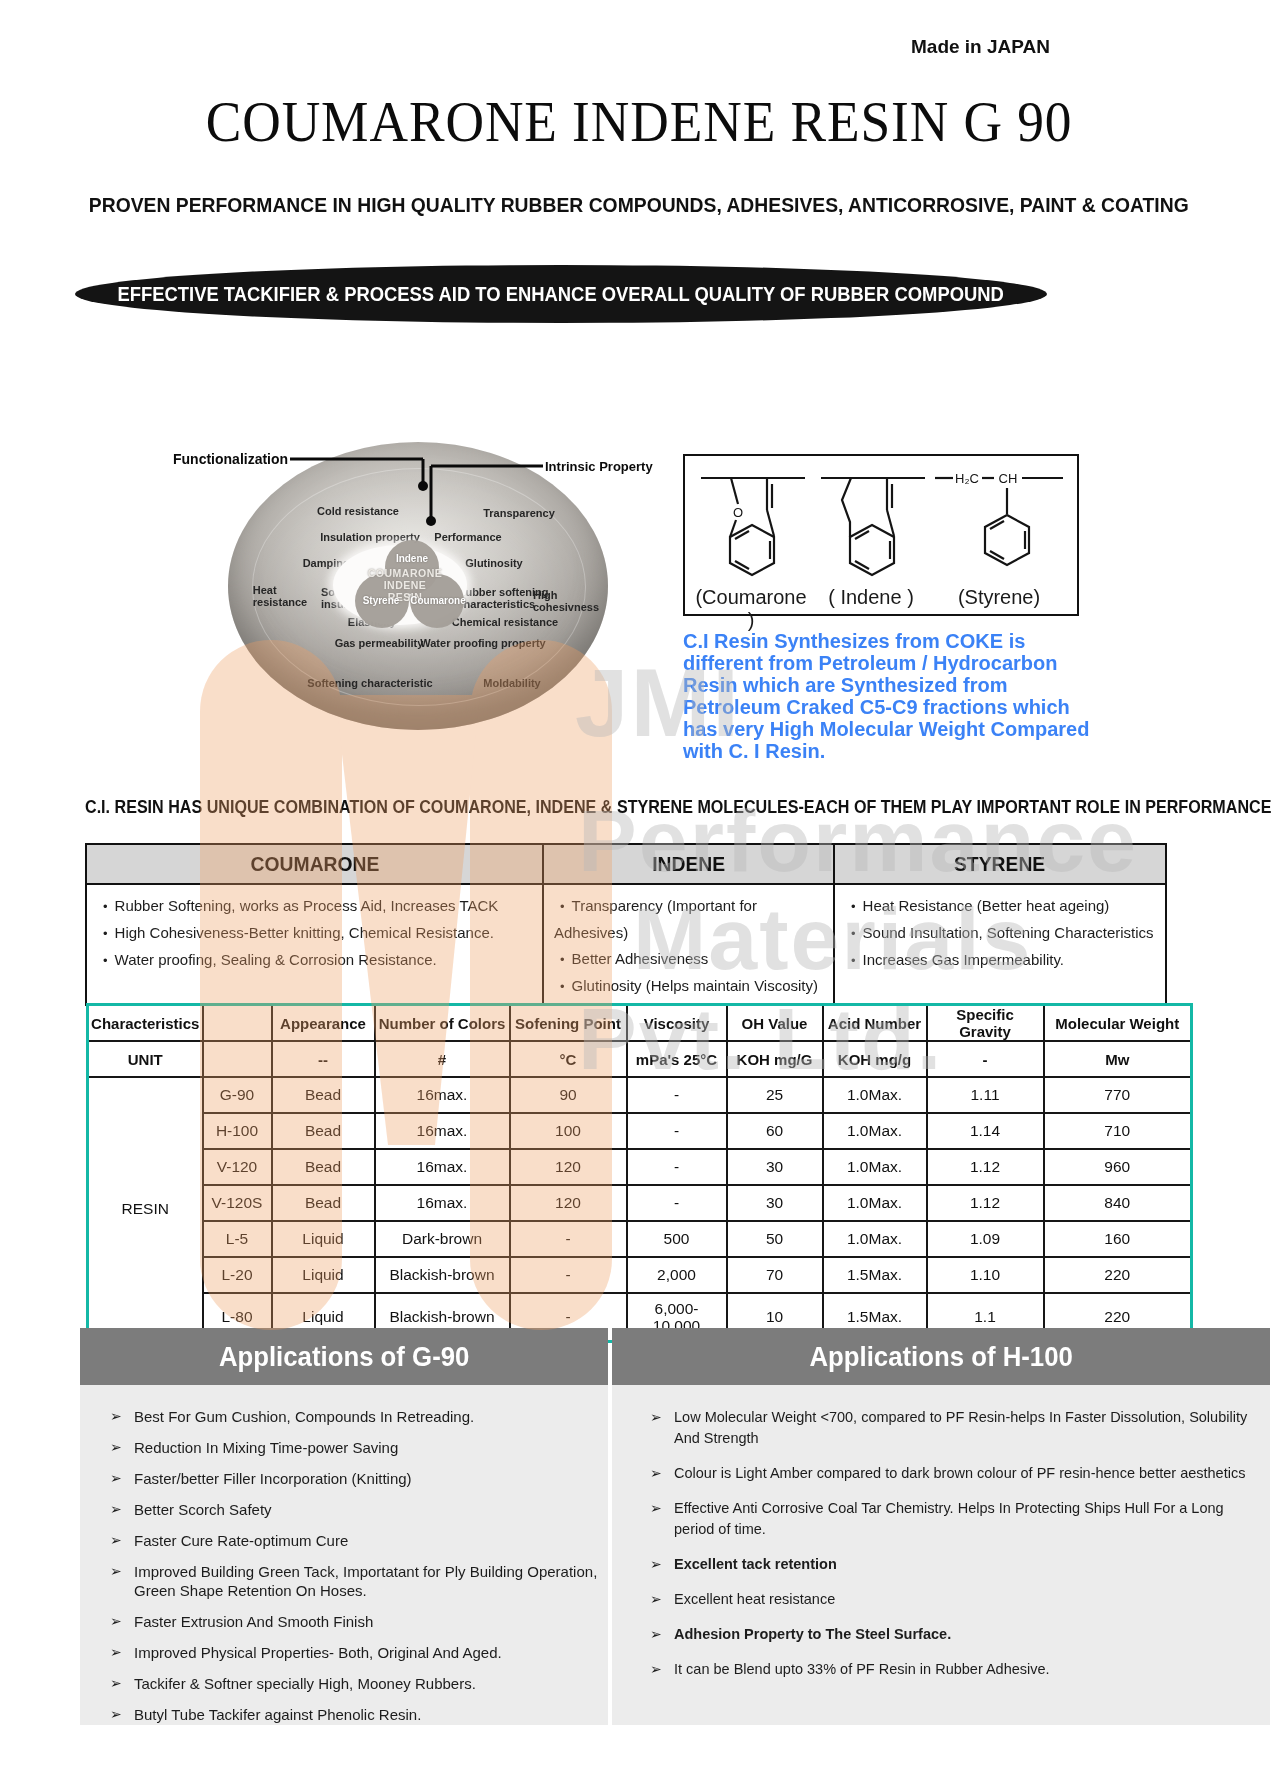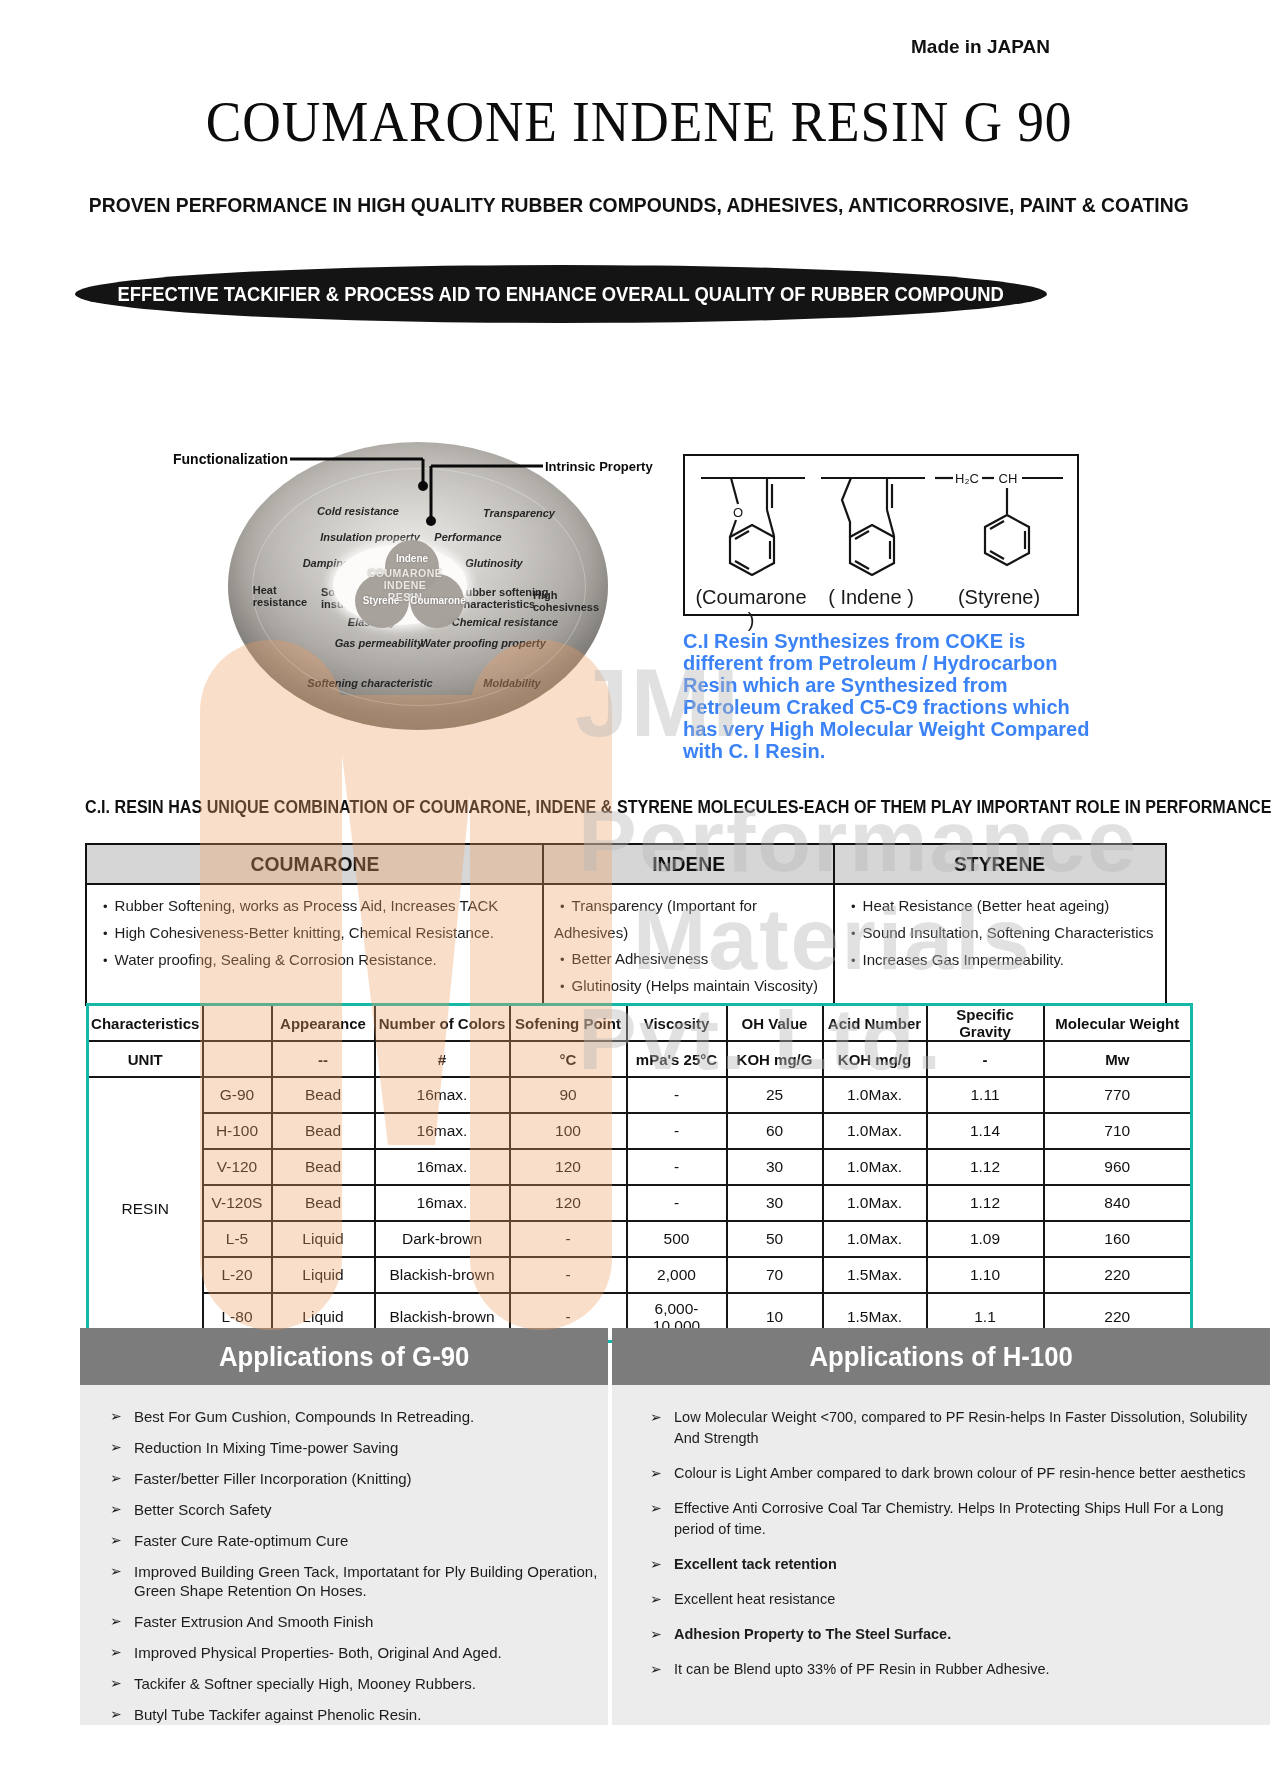--- a/index.html
+++ b/index.html
@@ -30,21 +30,21 @@
         background:radial-gradient(ellipse at 50% 50%, rgba(255,255,255,.22) 0%, rgba(255,255,255,0) 75%);}
   .venn-white{left:333px;top:545px;width:134px;height:80px;border-radius:50%;background:#fcfbfa;
         box-shadow:0 0 10px 4px rgba(252,251,250,.9);}
   .venn-c{border-radius:50%;width:54px;height:54px;background:#a39e98;opacity:.96;}
   .vl{position:absolute;color:#fff;font-weight:bold;font-size:10px;text-align:center;
       text-shadow:0 0 2px #6e6a66;}
   .venn-center{left:344px;top:567px;width:122px;text-align:center;font-size:10.5px;font-weight:bold;
       color:#ece9e4;line-height:12px;white-space:pre-line;letter-spacing:.5px;text-shadow:0 0 2px #8a8680;}
   .ml{position:absolute;transform:translate(-50%,-50%);font-size:11px;font-weight:bold;color:#262626;
       white-space:pre-line;text-align:left;line-height:12px;}
-  .mlc{text-align:center;font-style:italic;}
+  .mlc{text-align:center;}
   .callout{font-weight:bold;font-size:14px;color:#0a0a0a;}
   .callout2{font-weight:bold;font-size:13px;color:#0a0a0a;}
   .lines-svg{left:0;top:0;width:1278px;height:1792px;pointer-events:none;}
 
   
   .struct-box{left:683px;top:454px;width:392px;height:158px;border:2px solid #111;background:#fff;}
   .struct-label{position:absolute;top:130px;font-size:20px;color:#1a1a1a;text-align:center;}
   .coke-note{left:683px;top:630px;width:414px;font-size:20px;line-height:22px;font-weight:bold;color:#3b82f6;}
 
   

